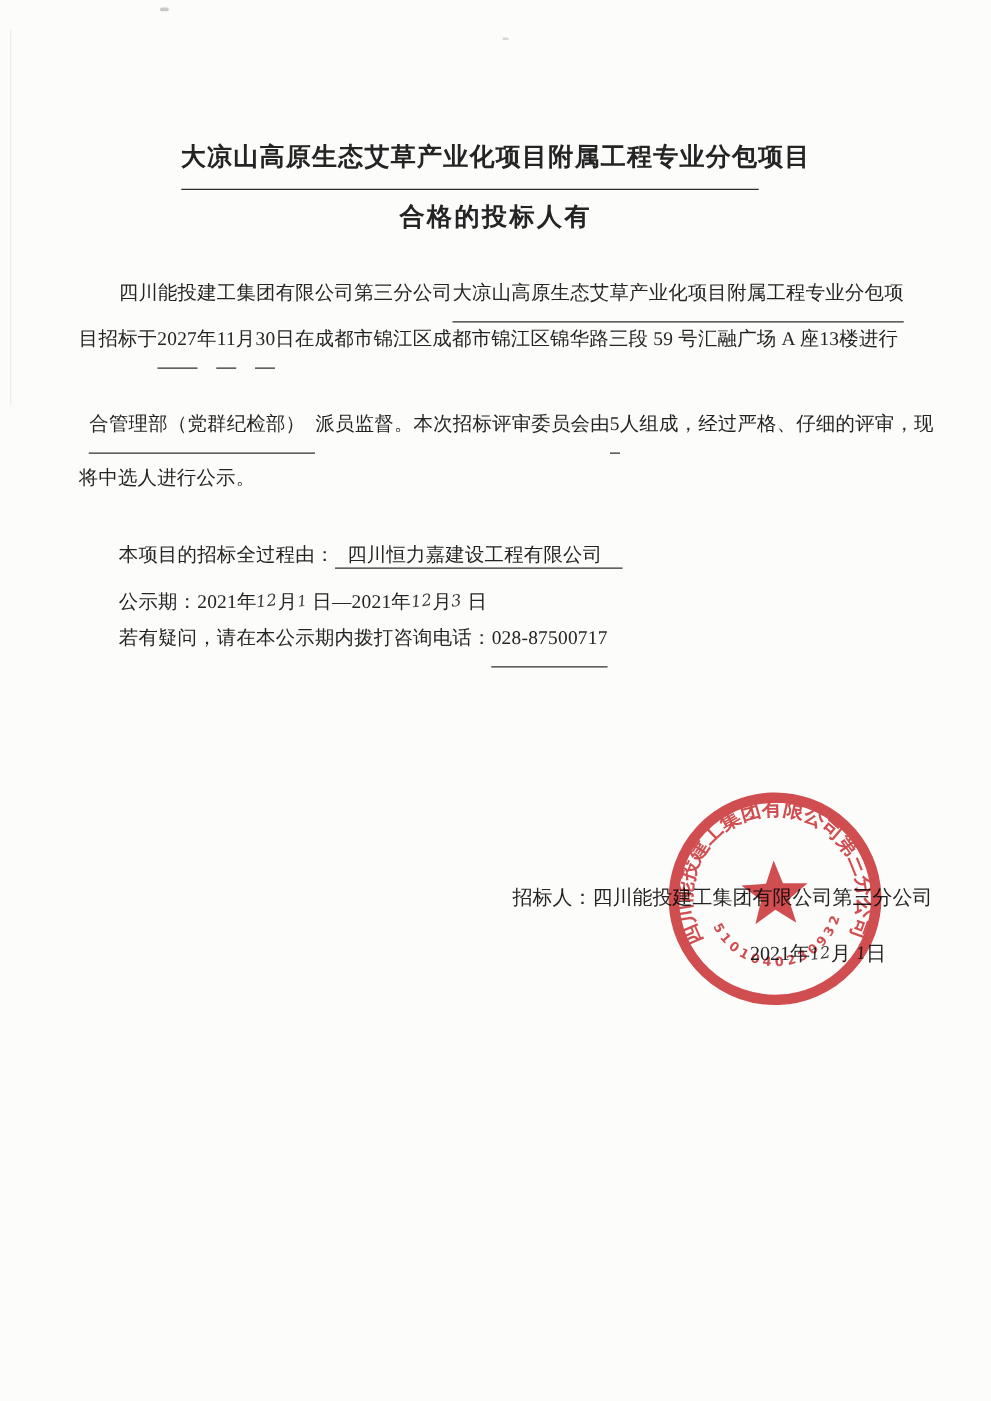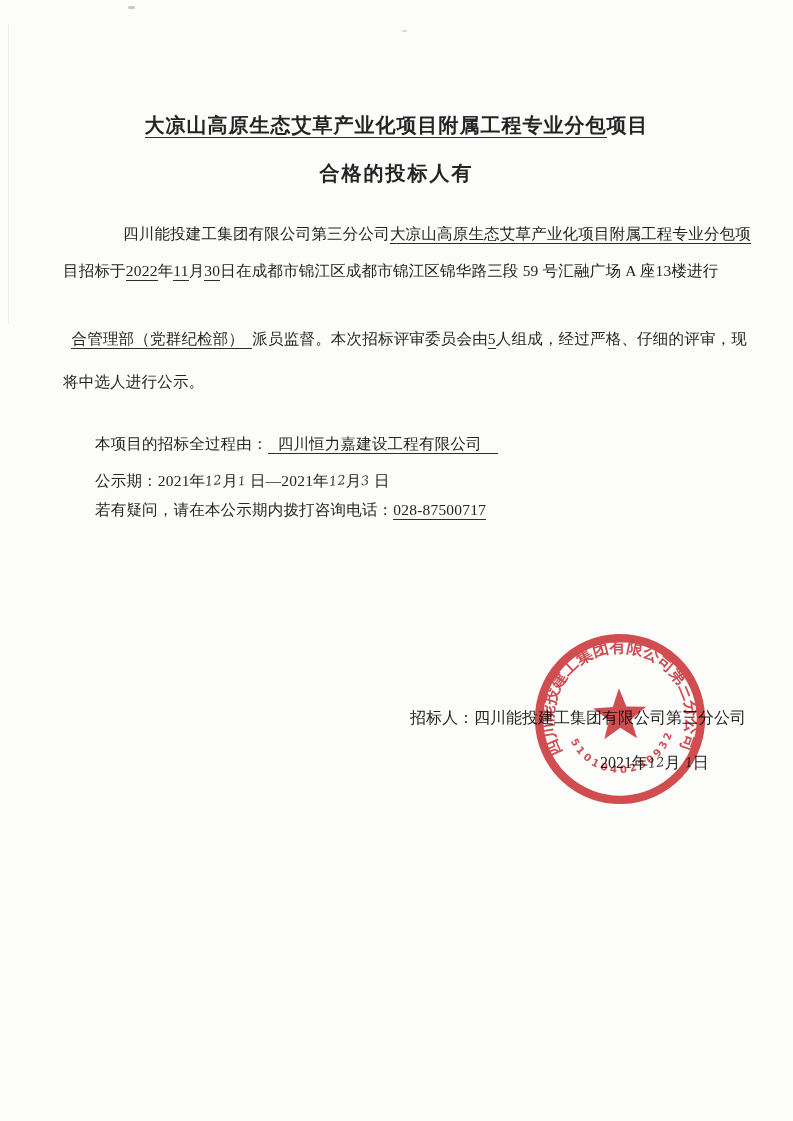--- a/index.html
+++ b/index.html
@@ -7,21 +7,21 @@
         font-family:"Liberation Serif","DejaVu Serif",serif;color:#242424;}
   .title-line{position:absolute;left:0;right:0;text-align:center;font-size:20px;
         font-weight:bold;letter-spacing:1px;white-space:pre;}
   .t1{top:112px;}
   .t2{top:160px;letter-spacing:2px;}
   .pline{position:absolute;left:63px;width:684px;font-size:15.5px;letter-spacing:0.2px;
         white-space:pre;}
   .pline span{white-space:pre;}
   .indent{padding-left:32px;}
   .mid{left:95px;width:650px;}
-  .u{border-bottom:1px solid #2e2e2e;padding-bottom:1px;}
+  .u{border-bottom:1px solid #2e2e2e;padding-bottom:14px;}
   .u-name{border-bottom:1px solid #2e2e2e;padding:0 16px 1px 10px;font-family:Liberation Serif, serif;}
   .hw{display:inline-block;font-style:italic;font-size:13px;color:#3a3a3a;
       transform:rotate(-7deg) translateY(-1px);font-family:"DejaVu Serif",serif;}
   .hw-sm{font-size:12px;}
   .footer-bidder{position:absolute;left:410px;top:708px;font-size:16px;white-space:pre;}
   .footer-date{position:absolute;left:600px;top:753px;font-size:16px;white-space:pre;}
   .stamp{position:absolute;left:527px;top:626px;width:186px;height:186px;
          mix-blend-mode:multiply;opacity:0.9;transform:rotate(-2deg);}
   .speck{position:absolute;border-radius:2px;}
   .speck1{left:128px;top:6px;width:7px;height:3px;background:#c9c9c6;}
@@ -33,23 +33,23 @@
 
 <div class="page">
 
   <div class="speck speck1"></div>
   <div class="speck speck2"></div>
   <div class="edge-line"></div>
 
   <div class="title-line t1"><span class="u">大凉山高原生态艾草产业化项目附属工程专业分包</span><span>项目</span></div>
   <div class="title-line t2">合格的投标人有</div>
 
-  <div class="pline indent" style="top:224px;text-align:center;"><span>四川能投建工集团有限公司第三分公司</span><span class="u">大凉山高原生态艾草产业化项目附属工程专业分包项</span></div>
+  <div class="pline indent" style="top:224px;"><span>四川能投建工集团有限公司第三分公司</span><span class="u">大凉山高原生态艾草产业化项目附属工程专业分包项</span></div>
 
-  <div class="pline" style="top:261px;"><span>目招标于</span><span class="u">2022</span><span>年</span><span class="u">11</span><span>月</span><span class="u">30</span><span>日在成都市锦江区成都市锦江区锦华路三段 59 号汇融广场 A 座13楼进行</span></div>
+  <div class="pline" style="top:261px;"><span>目招标于</span><span class="u">2027</span><span>年</span><span class="u">11</span><span>月</span><span class="u">30</span><span>日在成都市锦江区成都市锦江区锦华路三段 59 号汇融广场 A 座13楼进行</span></div>
 
 
   <div class="pline" style="top:329px;text-align:right;"><span class="u">合管理部（党群纪检部）  </span><span>派员监督。本次招标评审委员会由</span><span class="u">5</span><span>人组成，经过严格、仔细的评审，现</span></div>
 
   <div class="pline" style="top:372px;">将中选人进行公示。</div>
 
   <div class="pline mid" style="top:434px;"><span>本项目的招标全过程由：</span><span class="u-name">四川恒力嘉建设工程有限公司</span></div>
 
   <div class="pline mid" style="top:471px;"><span>公示期：2021年</span><span class="hw">12</span><span>月</span><span class="hw hw-sm">1</span><span> 日—2021年</span><span class="hw">12</span><span>月</span><span class="hw">3</span><span> 日</span></div>
 

